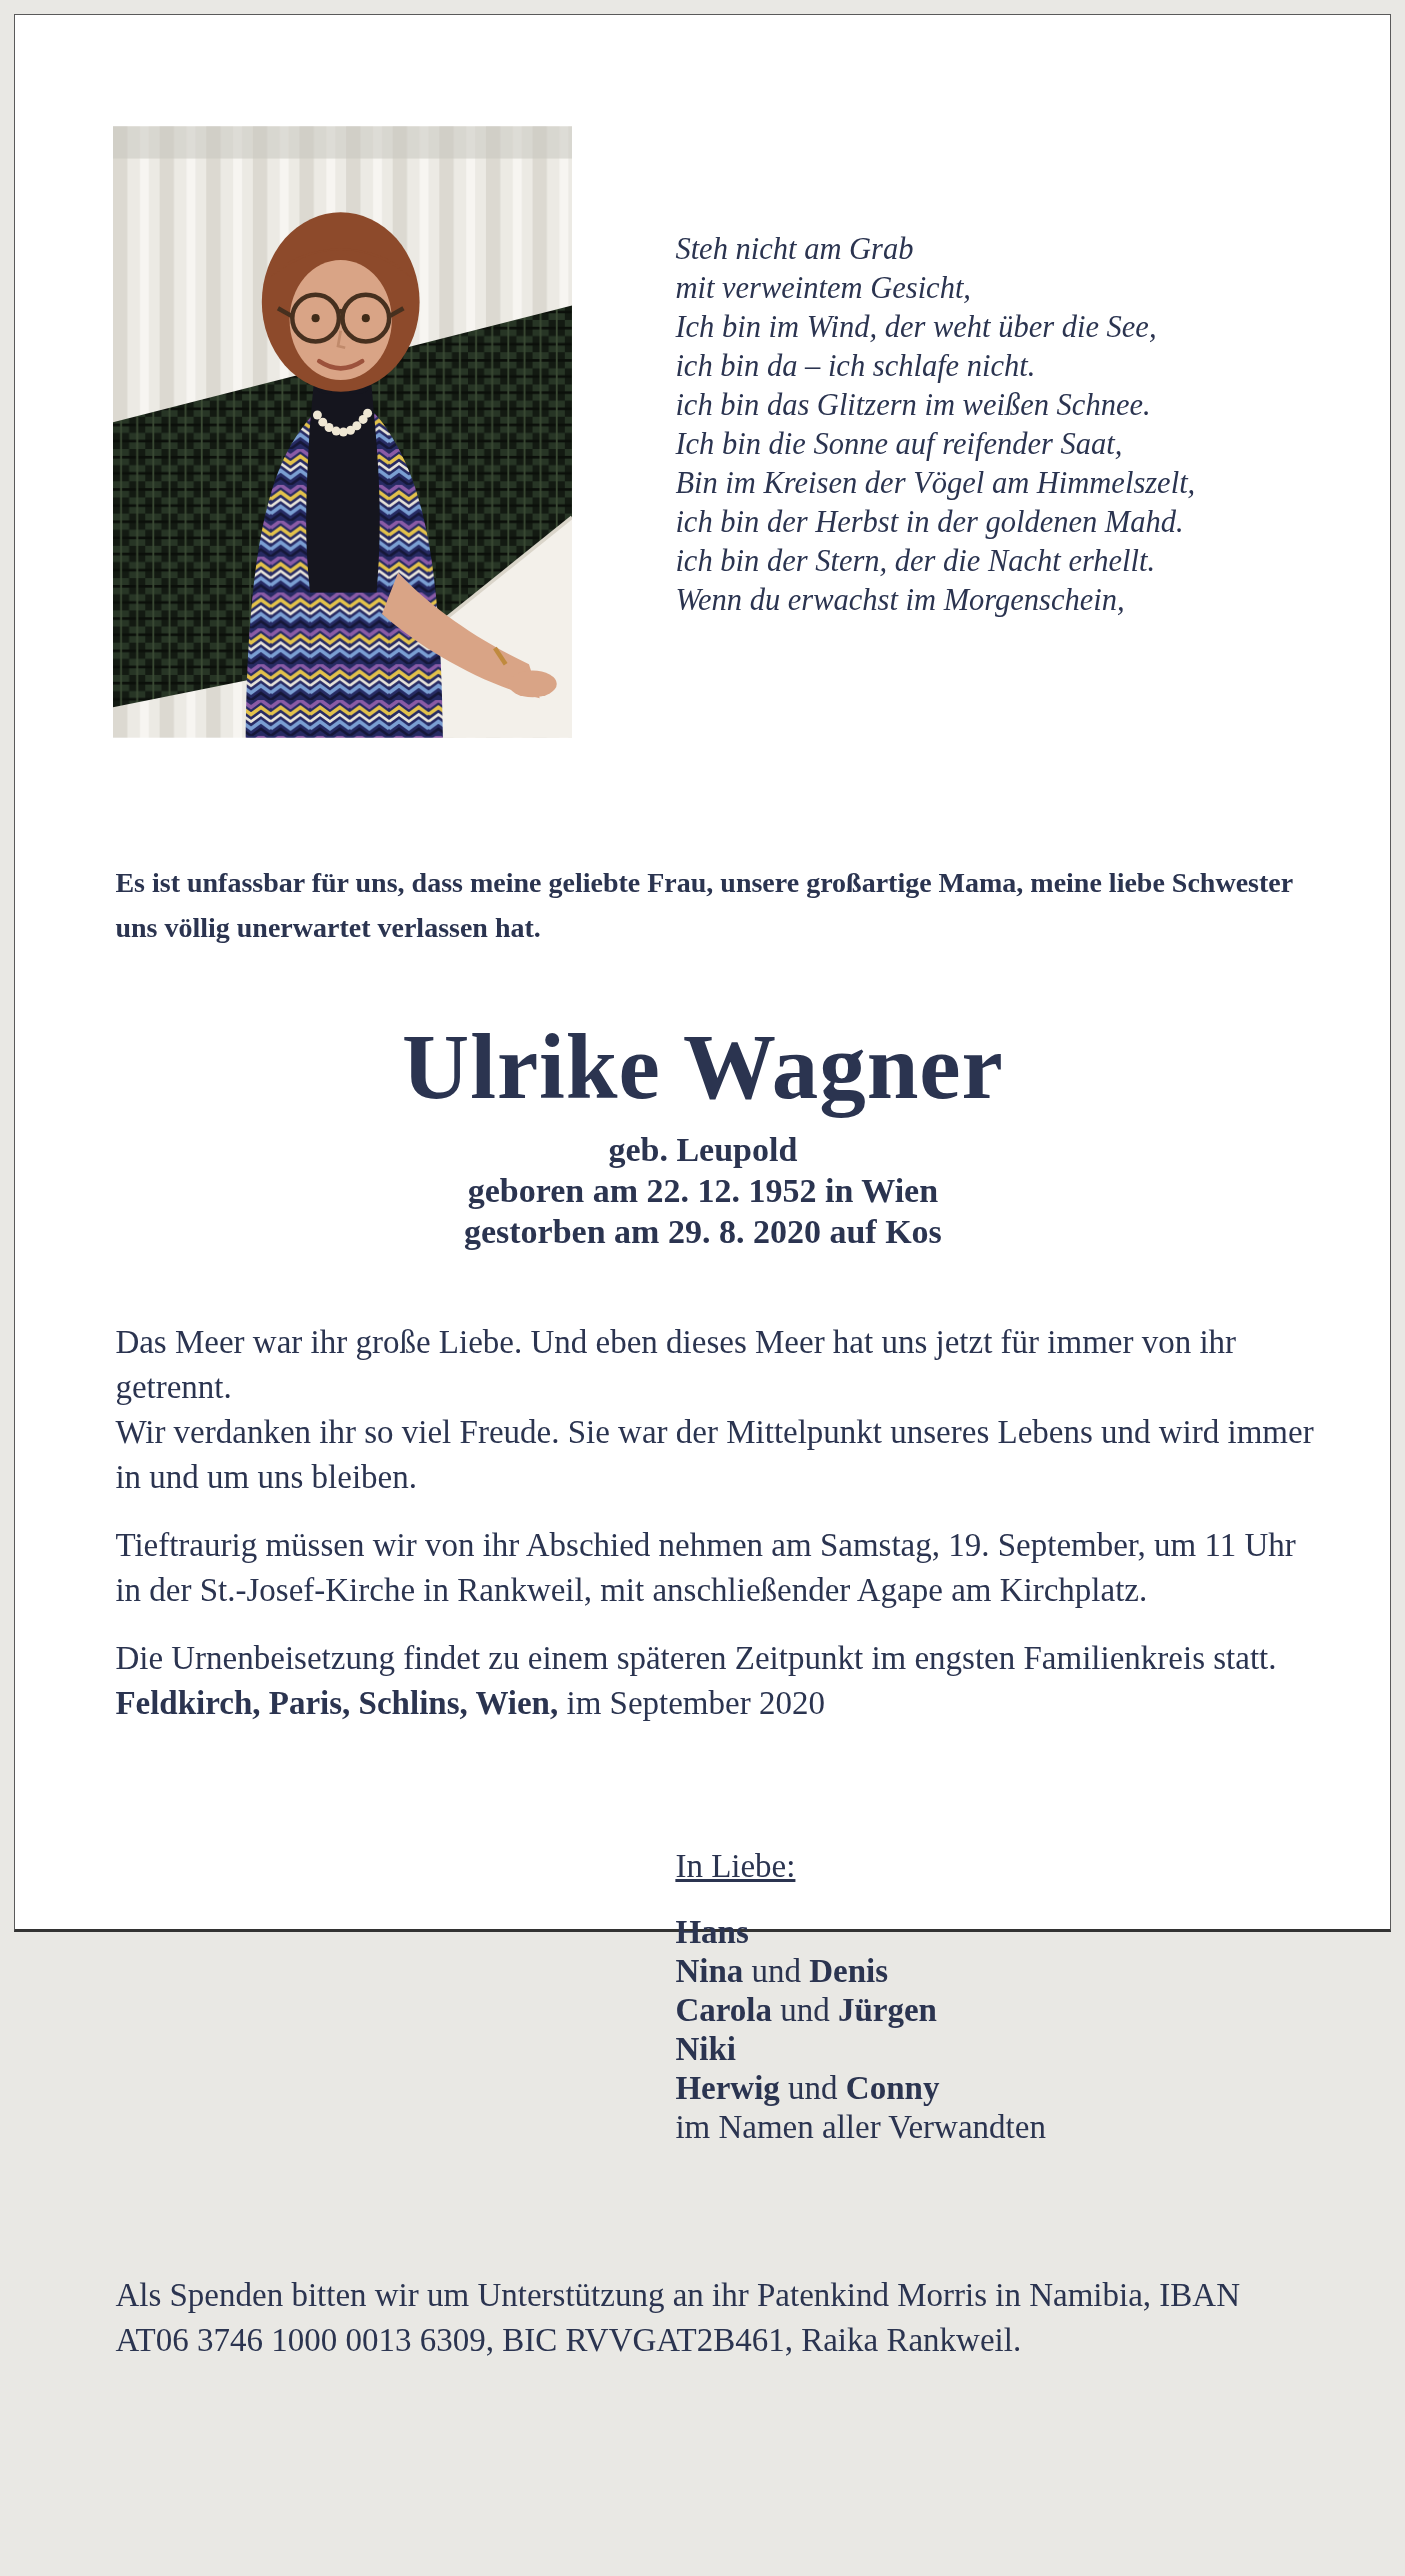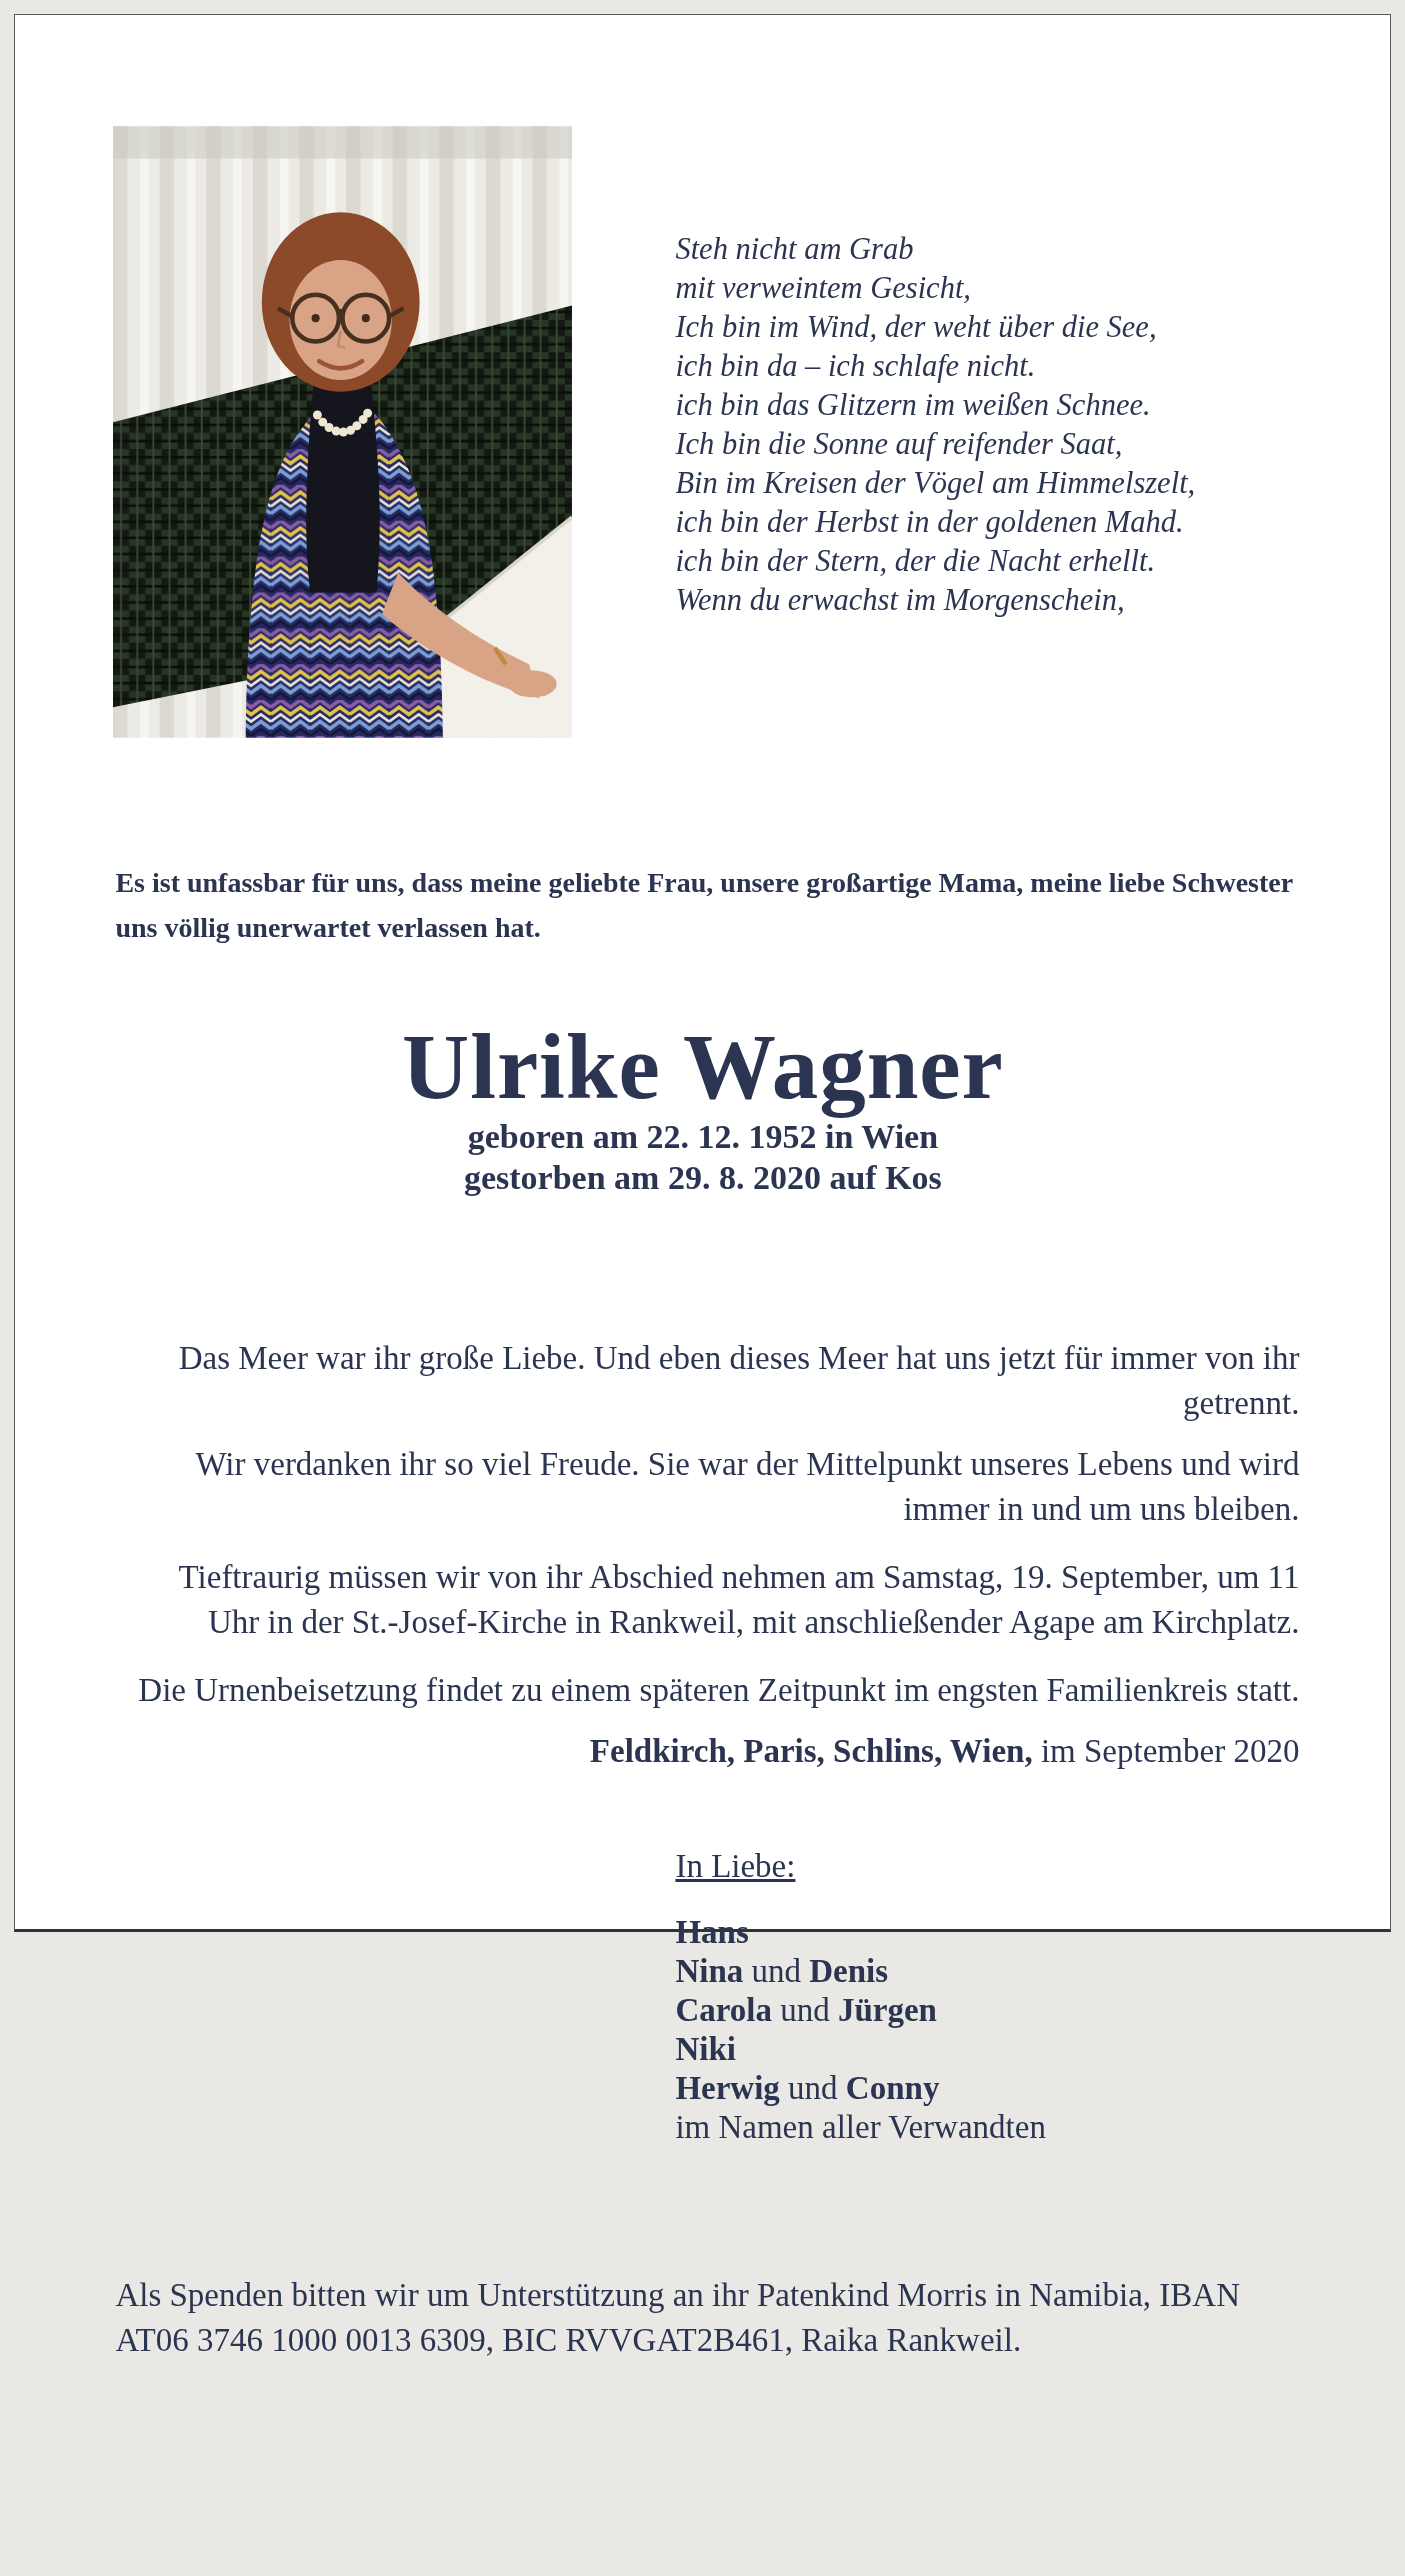--- a/index.html
+++ b/index.html
@@ -66,21 +66,21 @@
     line-height:41px;
   }
   .sub-first{margin-top:12.6px;}
   .body-block{
     position:absolute;
     left:100px;top:1305px;
     width:1200px;
     font-size:33px;
     line-height:45px;
   }
-  .body-block p{margin:16px;text-align:right;}
+  .body-block p{margin:0;}
   .body-block p.spaced{margin-top:23px;}
   .closing{margin-top:27px;}
   .b{font-weight:700;}
   .family{
     position:absolute;
     left:660px;top:1832px;
     font-size:33px;
     line-height:39px;
   }
   .family-heading{margin-bottom:27px;text-decoration:underline;}
@@ -169,20 +169,21 @@
         <div class="poem-line">Bin im Kreisen der Vögel am Himmelszelt,</div>
         <div class="poem-line">ich bin der Herbst in der goldenen Mahd.</div>
         <div class="poem-line">ich bin der Stern, der die Nacht erhellt.</div>
         <div class="poem-line">Wenn du erwachst im Morgenschein,</div>
       </div>
 
     <div class="intro">Es ist unfassbar für uns, dass meine geliebte Frau, unsere großartige Mama, meine liebe Schwester uns völlig unerwartet verlassen hat.</div>
 
     <div class="name-block">
       <div class="name">Ulrike Wagner</div>
+      <div class="sub sub-first">geb. Leupold</div>
       <div class="sub">geboren am 22. 12. 1952 in Wien</div>
       <div class="sub">gestorben am 29. 8. 2020 auf Kos</div>
     </div>
 
     <div class="body-block">
       <p>Das Meer war ihr große Liebe. Und eben dieses Meer hat uns jetzt für immer von ihr getrennt.</p>
       <p>Wir verdanken ihr so viel Freude. Sie war der Mittelpunkt unseres Lebens und wird immer in und um uns bleiben.</p>
       <p class="spaced">Tieftraurig müssen wir von ihr Abschied nehmen am Samstag, 19. September, um 11 Uhr in der St.-Josef-Kirche in Rankweil, mit anschließender Agape am Kirchplatz.</p>
       <p class="spaced">Die Urnenbeisetzung findet zu einem späteren Zeitpunkt im engsten Familienkreis statt.</p>
       <p class="closing">

